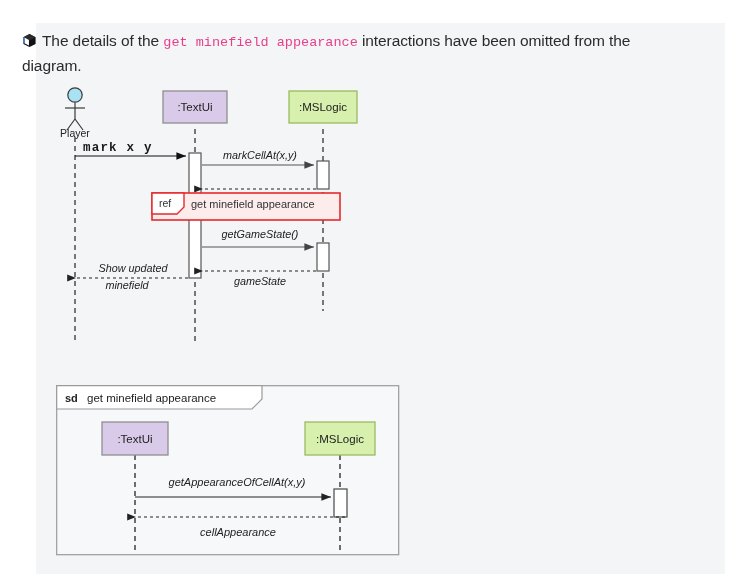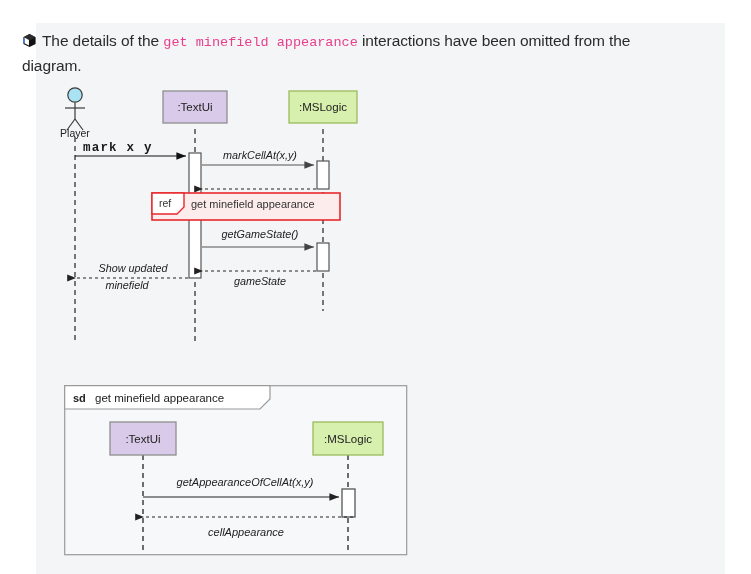--- a/index.html
+++ b/index.html
@@ -76,21 +76,21 @@
   
   #diagram-one {
     left: 55px;
     top: 62px;
     width: 360px;
     height: 260px;
   }
 
   
   #diagram-two {
-    left: 64px;
+    left: 56px;
     top: 362px;
     width: 344px;
     height: 170px;
     text-decoration: underline;
   }
 
   .lbl {
     font-family: "Liberation Sans", sans-serif;
   }
 </style>

